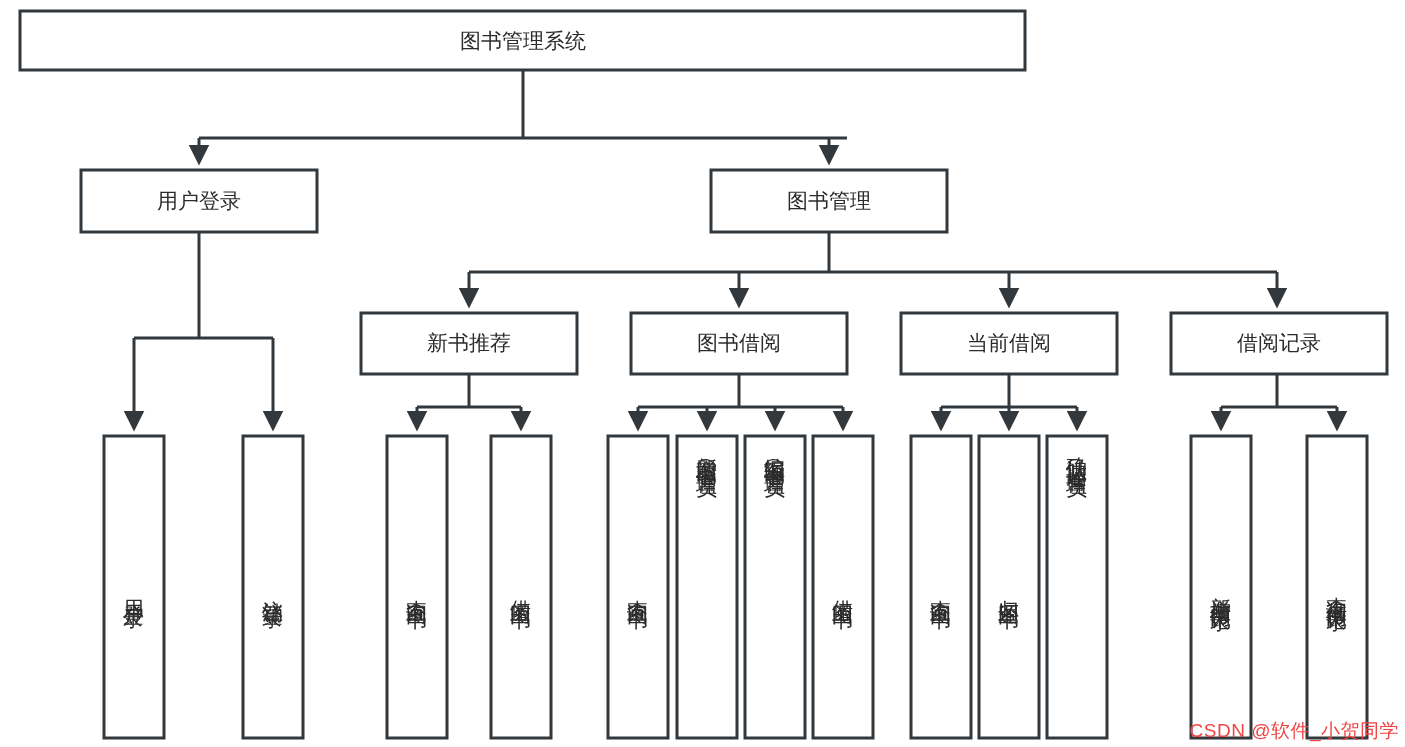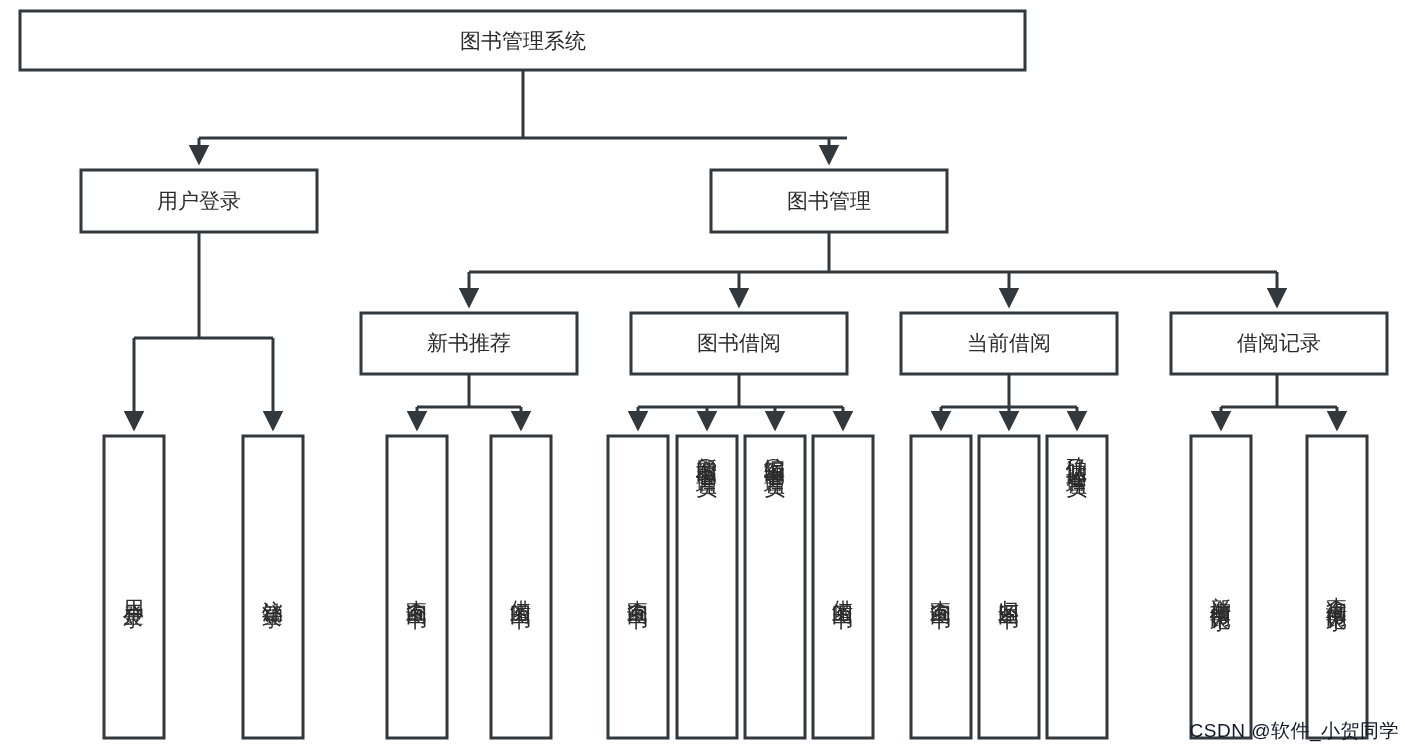--- a/index.html
+++ b/index.html
@@ -68,21 +68,21 @@
   }
   .vnode.center .vtext {
     align-self: center;
   }
   .watermark {
     position: absolute;
     right: 6px;
     bottom: 3px;
     font-family: "Liberation Sans", "DejaVu Sans", sans-serif;
     font-size: 19px;
-    color: #0f172a;
+    color: #ef4444;
     white-space: nowrap;
     letter-spacing: 0.5px;
   }
 </style>
 </head>
 <body>
 
 <div id="diagram-root">
 
   <svg class="diagram-svg" viewBox="0 0 1405 747">

